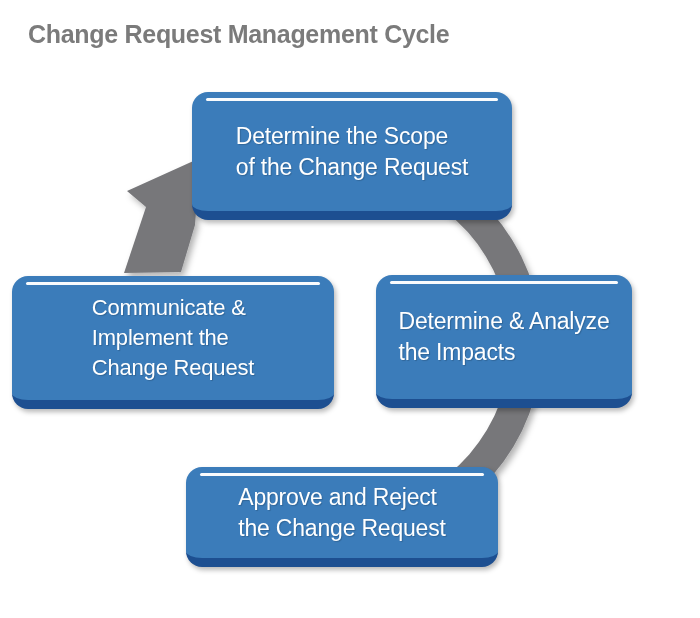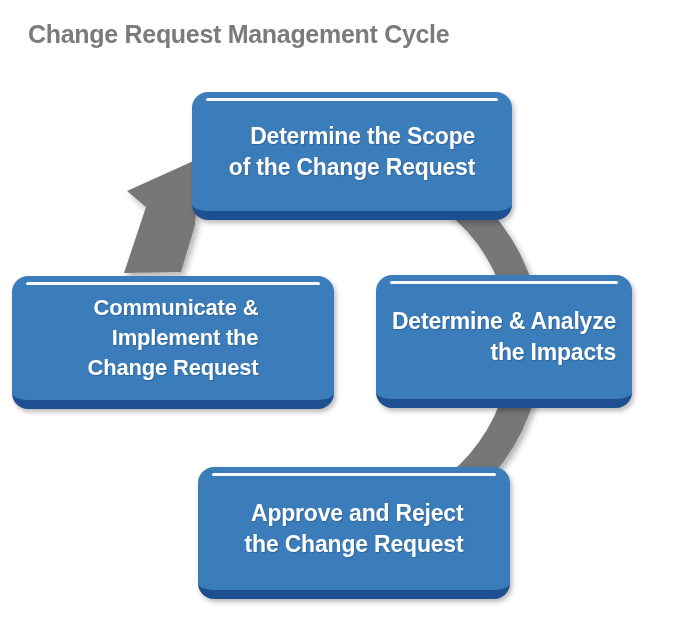--- a/index.html
+++ b/index.html
@@ -67,48 +67,48 @@
     right: 14px;
     top: 6px;
     height: 3px;
     background: #ffffff;
     border-radius: 2px;
     opacity: 0.97;
   }
   .node-label {
     position: relative;
     color: #ffffff;
-    font-weight: bold;
+    font-weight: normal;
     font-size: 23px;
     line-height: 31px;
-    text-align: right;
+    text-align: left;
     padding: 0 10px;
     letter-spacing: -0.2px;
     text-shadow: 1px 1px 1px rgba(0,0,0,0.18);
     white-space: pre-line;
   }
 
   
   #node-scope {
     left: 192px;
     top: 92px;
     width: 320px;
     height: 128px;
   }
   #node-impacts {
     left: 376px;
     top: 275px;
     width: 256px;
     height: 133px;
   }
   #node-approve {
-    left: 198px;
+    left: 186px;
     top: 467px;
     width: 312px;
-    height: 132px;
+    height: 100px;
   }
   #node-communicate {
     left: 12px;
     top: 276px;
     width: 322px;
     height: 133px;
   }
   #node-communicate .node-label { font-size: 22px; line-height: 30px; }
   #node-scope .node-label { font-size: 23px; }
 </style>

